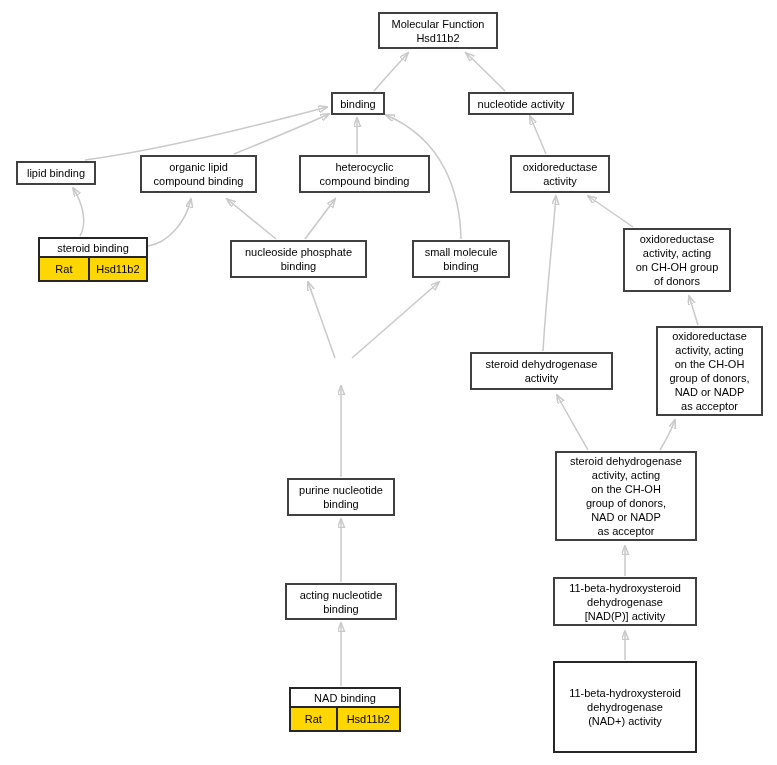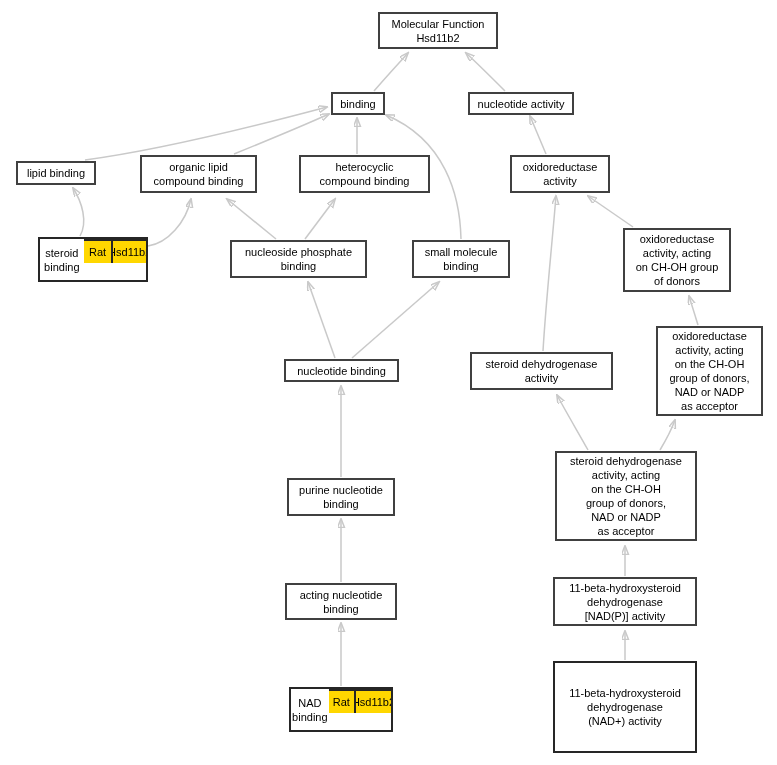--- a/index.html
+++ b/index.html
@@ -39,21 +39,21 @@
     line-height: 14px;
     color: #000000;
     cursor: pointer;
   }
   .node .lbl {
     white-space: pre-line;
     display: block;
     width: 100%;
   }
   .node.group {
-    flex-direction: row;
+    flex-direction: column;
     align-items: stretch;
     justify-content: flex-start;
     padding: 0;
     border-color: #262626;
   }
   .node.group .label-area {
     flex: 1;
     display: flex;
     align-items: center;
     justify-content: center;
@@ -185,35 +185,32 @@
 
   <div class="node" style="left:555px; top:451px; width:142px; height:90px;">
     <span class="lbl">steroid dehydrogenase
 activity, acting
 on the CH-OH
 group of donors,
 NAD or NADP
 as acceptor</span>
   </div>
 
-  <div class="node" style="left:284px; top:359px; width:115px; height:23px;">
-    <span class="lbl">nucleotide binding</span>
-  </div>
 
   <div class="node" style="left:287px; top:478px; width:108px; height:38px;">
     <span class="lbl">purine nucleotide
 binding</span>
   </div>
 
   <div class="node" style="left:285px; top:583px; width:112px; height:37px;">
     <span class="lbl">acting nucleotide
 binding</span>
   </div>
 
-  <div class="node group" style="left:289px; top:687px; width:104px; height:45px;">
+  <div class="node group" style="left:289px; top:687px; width:112px; height:45px;">
     <div class="label-area">
       <span class="lbl">NAD binding</span>
     </div>
     <div class="gene-row">
       <div class="cell" style="width: 42%; background-color: rgb(255, 215, 0);">Rat</div>
       <div class="cell" style="width: 58%; background-color: rgb(255, 215, 0);">Hsd11b2</div>
     </div>
   </div>
 
   <div class="node" style="left:553px; top:577px; width:144px; height:49px;">

